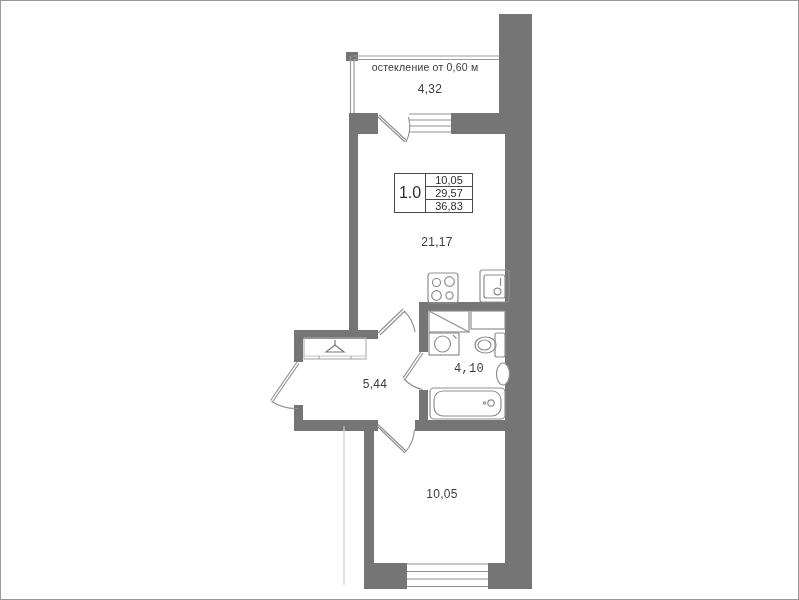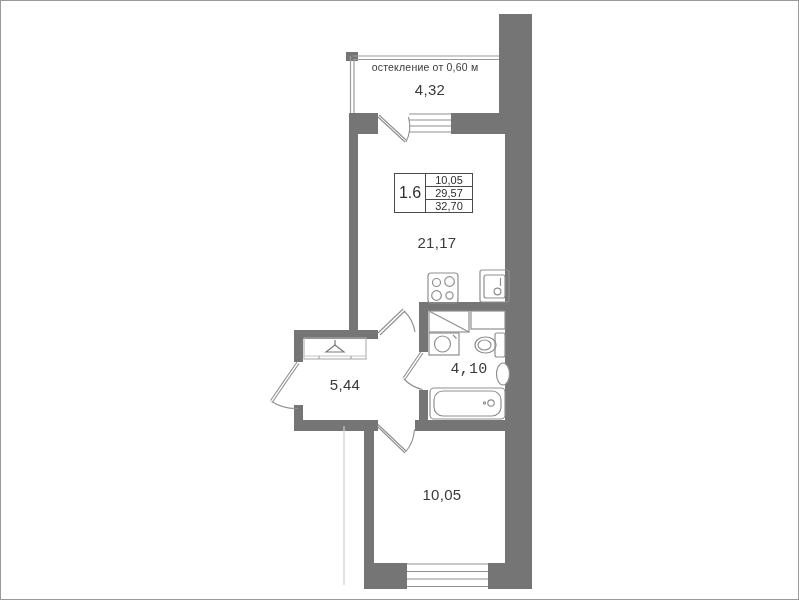--- a/index.html
+++ b/index.html
@@ -5,21 +5,21 @@
   html,body{margin:0;padding:0;background:#fff;}
   .screen{
     position:relative;width:799px;height:600px;background:#fff;
     border:1px solid #9a9a9a;box-sizing:border-box;overflow:hidden;
     font-family:"Liberation Sans", sans-serif;color:#3a3a3a;
   }
   .wall{position:absolute;background:#757575;}
   .overlay{position:absolute;left:0;top:0;}
   .lbl{
     position:absolute;transform:translate(-50%,-50%);
-    font-size:15px;color:#3a3a3a;white-space:nowrap;letter-spacing:.3px;
+    font-size:12px;color:#3a3a3a;white-space:nowrap;letter-spacing:.3px;
   }
   .lbl.small{font-size:10.5px;letter-spacing:.2px;}
   .info-box{
     position:absolute;left:393px;top:172px;width:79px;height:40px;
     border:1px solid #4a4a4a;display:flex;background:#fff;box-sizing:border-box;
   }
   .info-box .unit{
     width:30px;border-right:1px solid #4a4a4a;display:flex;align-items:center;
     justify-content:center;font-size:16px;color:#2e2e2e;
   }
@@ -161,28 +161,28 @@
       <circle cx="483.5" cy="402" r="1.1"></circle>
     </g>
   </svg>
 
   <div class="lbl small" style="left:424px;top:66px;">остекление от 0,60 м</div>
 
   <div class="lbl" style="left:429px;top:88px;">4,32</div>
 
   <div class="lbl" style="left:436px;top:241px;">21,17</div>
 
-  <div class="lbl" style="left:344px;top:383px;">5,44</div>
+  <div class="lbl" style="left:374px;top:383px;">5,44</div>
 
   <div class="lbl" style="left:468px;top:368px;font-family:Liberation Mono, monospace;">4,10</div>
 
   <div class="lbl" style="left:441px;top:493px;">10,05</div>
 
   <div class="info-box">
-    <div class="unit">1.6</div>
+    <div class="unit">1.0</div>
     <div class="vals">
       <div>10,05</div>
       <div>29,57</div>
-      <div>32,70</div>
+      <div>36,83</div>
     </div>
   </div>
 
 </div>
 
 </body></html>

